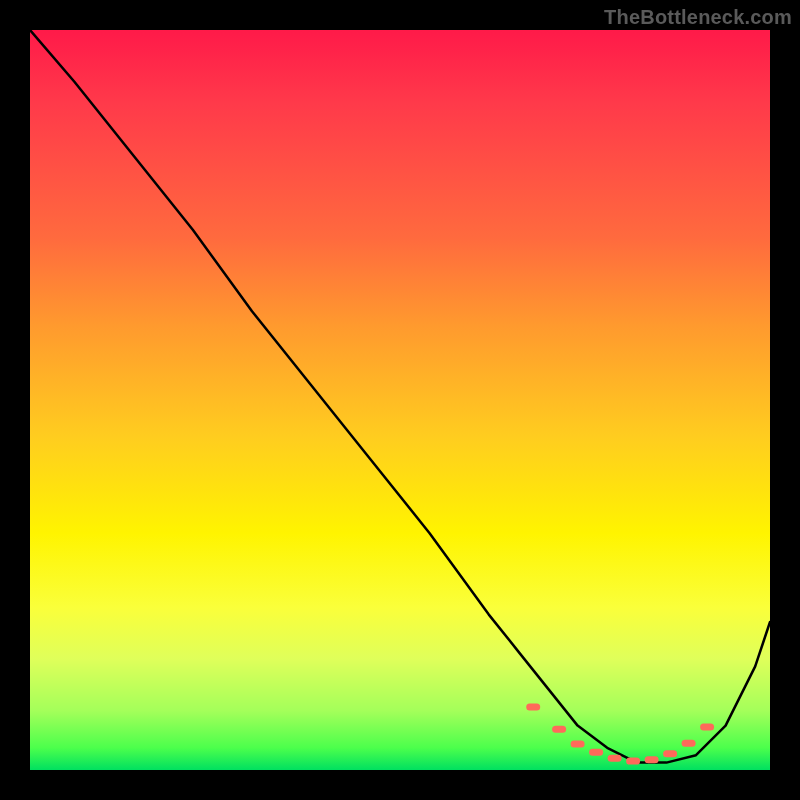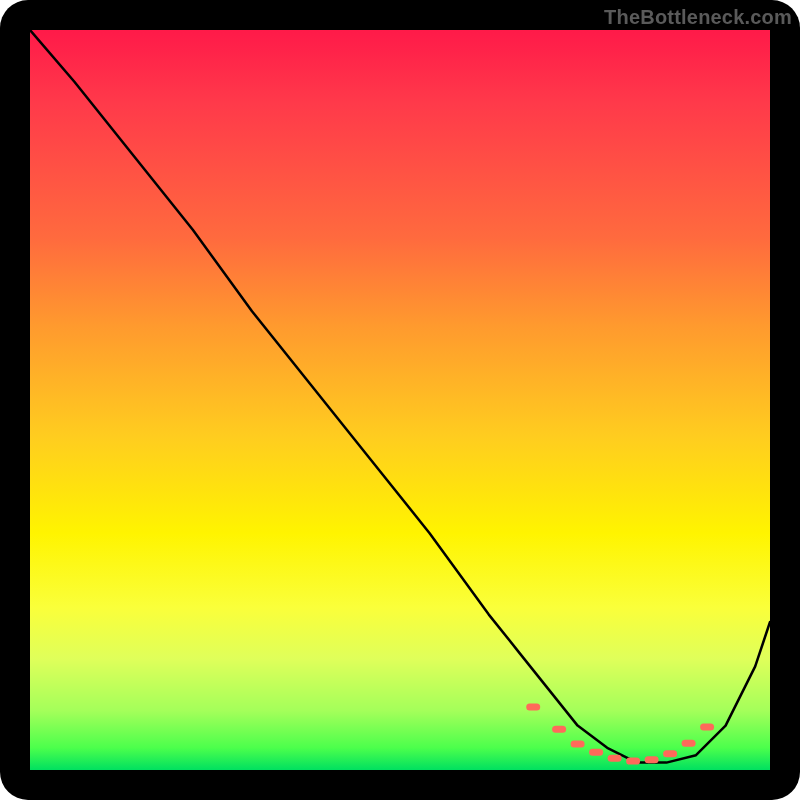--- a/index.html
+++ b/index.html
@@ -8,21 +8,20 @@
     width: 800px;
     height: 800px;
     overflow: hidden;
     font-family: Arial, Helvetica, sans-serif;
   }
   .canvas {
     position: relative;
     width: 800px;
     height: 800px;
     background: #000;
-    border-radius: 28px;
   }
   .plot-area {
     position: absolute;
     left: 30px;
     top: 30px;
     width: 740px;
     height: 740px;
     
     background: linear-gradient(to bottom,
       #ff1a49 0%,

